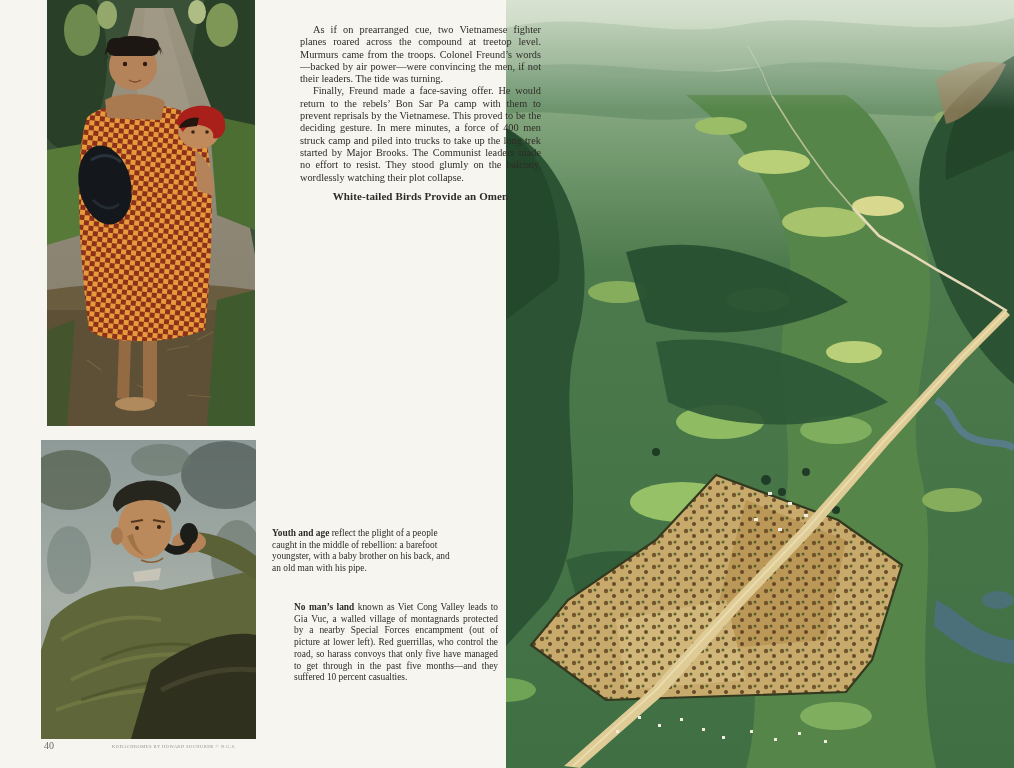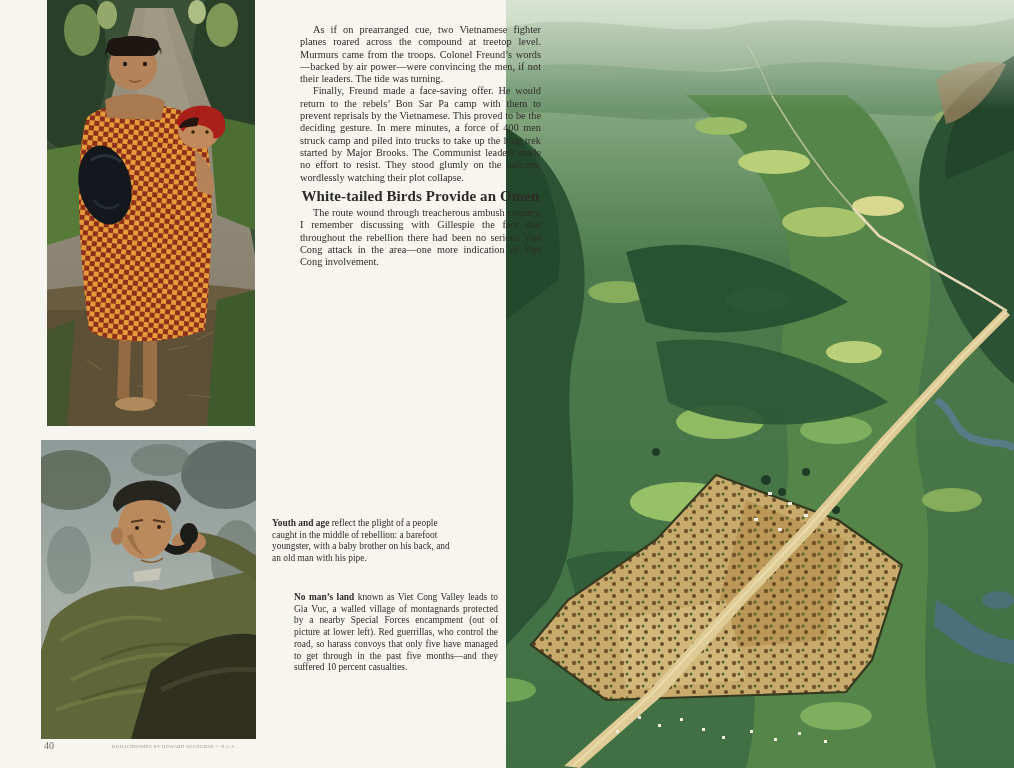--- a/index.html
+++ b/index.html
@@ -6,22 +6,22 @@
   #spread{position:relative;width:1014px;height:768px;background:#f6f5f0;overflow:hidden;
           font-family:"Liberation Serif","DejaVu Serif",serif;color:#2e2c28;}
   .photo{position:absolute;display:block;}
   #photo-boy{left:47px;top:0;width:208px;height:426px;}
   #photo-man{left:41px;top:440px;width:215px;height:299px;}
   #photo-valley{left:506px;top:0;width:508px;height:768px;}
   #body-col{position:absolute;left:264px;top:24px;width:241px;
             font-size:10.3px;line-height:12.3px;text-align:justify;margin-left:36px;}
   #body-col p{margin:0;text-indent:13px;}
   #body-col .subhead{font-weight:bold;text-align:center;text-indent:0;
-            font-size:15px;margin:6px 0 5px 0;letter-spacing:.1px;}
-  .caption{position:absolute;font-size:9.4px;line-height:11.7px;}
+            font-size:11px;margin:6px 0 5px 0;letter-spacing:.1px;}
+  .caption{position:absolute;font-size:9.4px;line-height:11.7px;margin-top:10px;}
   #caption-youth{left:272px;top:518px;width:185px;text-align:left;}
   #caption-nomans{left:294px;top:592px;width:204px;text-align:justify;}
   .caption p{margin:0;}
   .caption p.cont{text-indent:11px;}
   .lead{font-weight:bold;}
   #page-number{position:absolute;left:44px;top:740px;font-size:10px;color:#6e6b60;}
   #credit-line{position:absolute;left:112px;top:744px;font-size:4.6px;
                letter-spacing:.4px;color:#98948a;text-transform:uppercase;}
 </style>
 </head>
@@ -230,21 +230,20 @@
       <rect x="110" y="730" width="3" height="3"></rect>
         <rect x="318" y="740" width="3" height="3"></rect>
     </g>
     <rect width="508" height="110" fill="url(#haze)"></rect>
   </svg>
 
   <div id="body-col">
     <p>As if on prearranged cue, two Vietnamese fighter planes roared across the compound at treetop level. Murmurs came from the troops. Colonel Freund’s words—backed by air power—were convincing the men, if not their leaders. The tide was turning.</p>
     <p>Finally, Freund made a face-saving offer. He would return to the rebels’ Bon Sar Pa camp with them to prevent reprisals by the Vietnamese. This proved to be the deciding gesture. In mere minutes, a force of 400 men struck camp and piled into trucks to take up the long trek started by Major Brooks. The Communist leaders made no effort to resist. They stood glumly on the balcony, wordlessly watching their plot collapse.</p>
     <p class="subhead">White-tailed Birds Provide an Omen</p>
-    <p>The route wound through treacherous ambush country. I remember discussing with Gillespie the fact that throughout the rebellion there had been no serious Viet Cong attack in the area—one more indication of Viet Cong involvement.</p>
   </div>
 
   <div id="caption-youth" class="caption">
     <p>
       <span class="lead">Youth and age</span><span> reflect the plight of a people caught in the middle of rebellion: a barefoot youngster, with a baby brother on his back, and an old man with his pipe.</span>
     </p>
   </div>
 
   <div id="caption-nomans" class="caption">
     <p>

